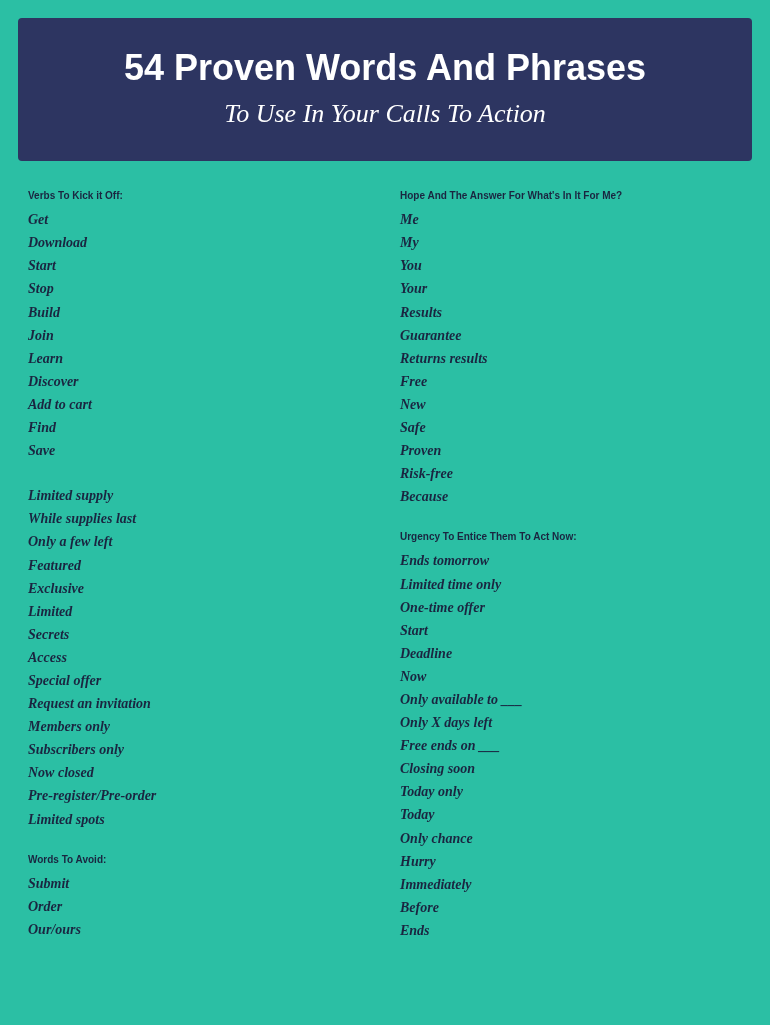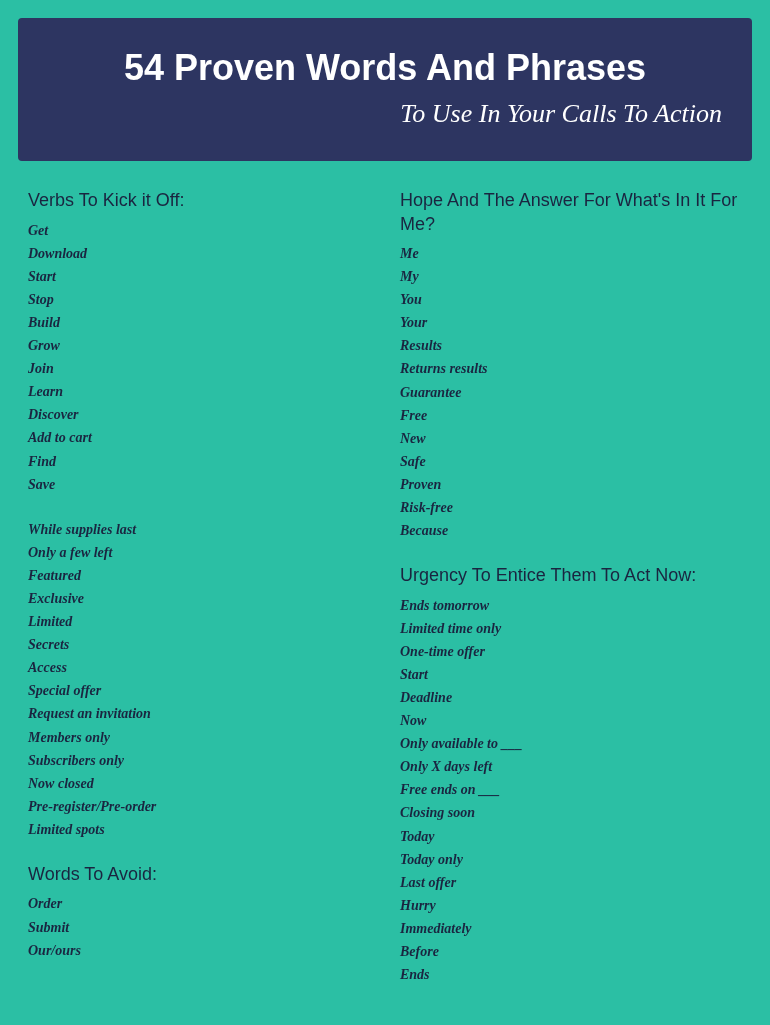--- a/index.html
+++ b/index.html
@@ -26,35 +26,34 @@
       font-family: Arial, sans-serif;
       line-height: 1.2;
       margin-bottom: 10px;
     }
     .header-subtitle {
       color: #ffffff;
       font-size: 26px;
       font-style: italic;
       font-family: Georgia, serif;
       font-weight: normal;
-      text-align: right;
     }
     .content {
       display: grid;
       grid-template-columns: 1fr 1fr;
       gap: 0 30px;
       padding: 0 10px;
     }
     .section {
       margin-bottom: 22px;
     }
     .section-title {
       font-family: Arial, sans-serif;
-      font-weight: 400;
-      font-size: 18px;
+      font-weight: 700;
+      font-size: 10px;
       color: #1a2540;
       margin-bottom: 6px;
       line-height: 1.3;
     }
     .section-items {
       list-style: none;
       font-weight: bold;
     }
     .section-items li {
       font-style: italic;
@@ -76,67 +75,67 @@
   <div class="content" id="content-grid">
   <div>
         <div class="section">
           <div class="section-title">Verbs To Kick it Off:</div>
           <ul class="section-items">
             <li>Get</li>
             <li>Download</li>
             <li>Start</li>
             <li>Stop</li>
             <li>Build</li>
-            <li>Grow</li>
             <li>Join</li>
             <li>Learn</li>
             <li>Discover</li>
             <li>Add to cart</li>
             <li>Find</li>
             <li>Save</li>
           </ul>
         </div>
         <div class="section">
           <ul class="section-items">
+            <li>Limited supply</li>
             <li>While supplies last</li>
             <li>Only a few left</li>
             <li>Featured</li>
             <li>Exclusive</li>
             <li>Limited</li>
             <li>Secrets</li>
             <li>Access</li>
             <li>Special offer</li>
             <li>Request an invitation</li>
             <li>Members only</li>
             <li>Subscribers only</li>
             <li>Now closed</li>
             <li>Pre-register/Pre-order</li>
             <li>Limited spots</li>
           </ul>
         </div>
         <div class="section">
           <div class="section-title">Words To Avoid:</div>
           <ul class="section-items">
+            <li>Submit</li>
             <li>Order</li>
-            <li>Submit</li>
             <li>Our/ours</li>
           </ul>
         </div>
       </div>
       <div>
         <div class="section">
           <div class="section-title">Hope And The Answer For What's In It For Me?</div>
           <ul class="section-items">
             <li>Me</li>
             <li>My</li>
             <li>You</li>
             <li>Your</li>
             <li>Results</li>
+            <li>Guarantee</li>
             <li>Returns results</li>
-            <li>Guarantee</li>
             <li>Free</li>
             <li>New</li>
             <li>Safe</li>
             <li>Proven</li>
             <li>Risk-free</li>
             <li>Because</li>
           </ul>
         </div>
         <div class="section">
           <div class="section-title">Urgency To Entice Them To Act Now:</div>
@@ -144,23 +143,23 @@
             <li>Ends tomorrow</li>
             <li>Limited time only</li>
             <li>One-time offer</li>
             <li>Start</li>
             <li>Deadline</li>
             <li>Now</li>
             <li>Only available to ___</li>
             <li>Only X days left</li>
             <li>Free ends on ___</li>
             <li>Closing soon</li>
+            <li>Today only</li>
             <li>Today</li>
-            <li>Today only</li>
-            <li>Last offer</li>
+            <li>Only chance</li>
             <li>Hurry</li>
             <li>Immediately</li>
             <li>Before</li>
             <li>Ends</li>
           </ul>
         </div>
       </div>
     </div>
 
 </div>

